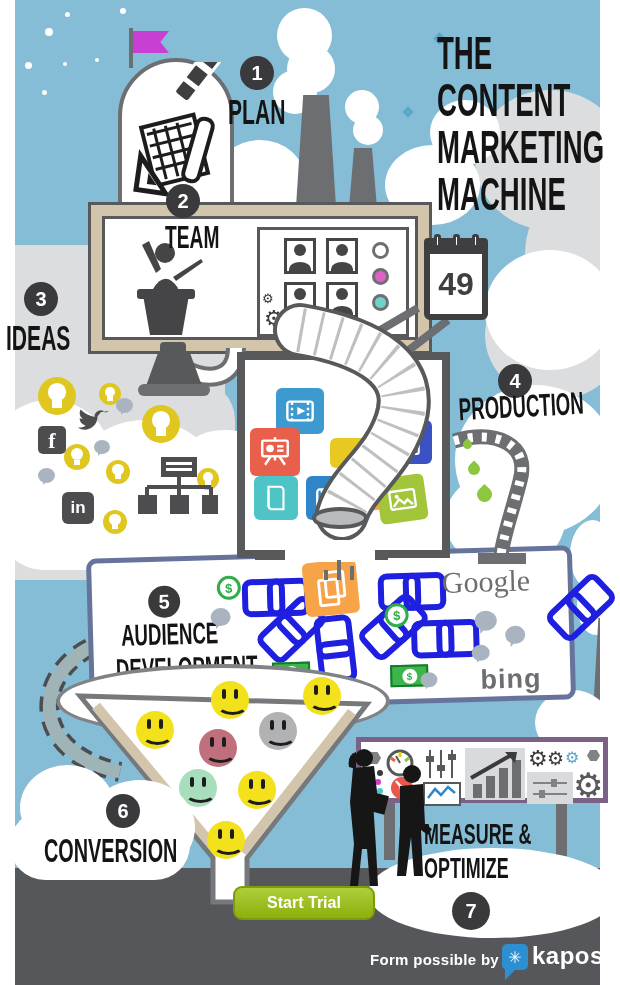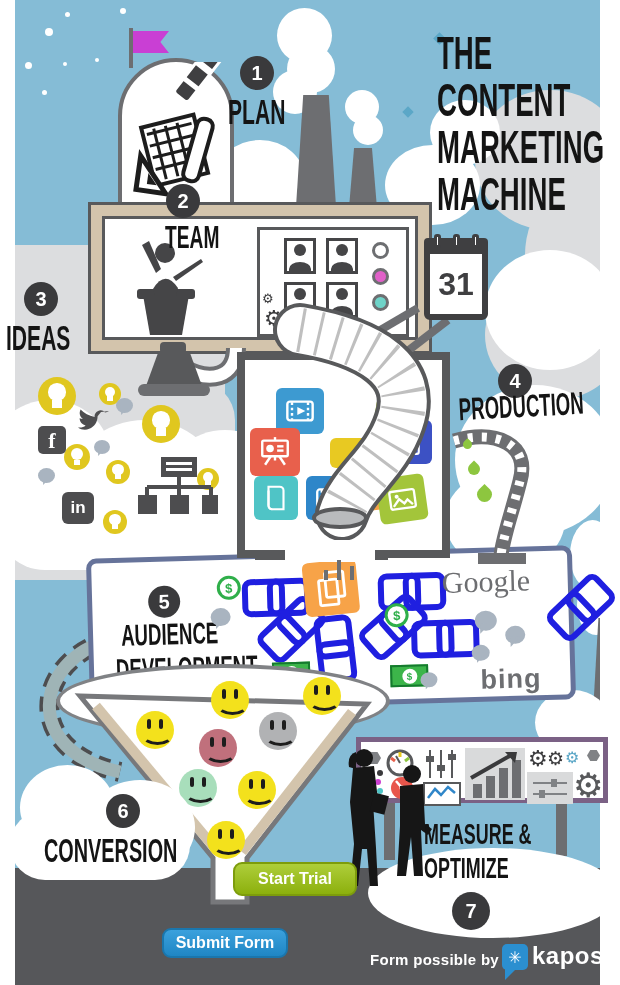--- a/index.html
+++ b/index.html
@@ -159,21 +159,21 @@
 
  <svg class="abs" style="left:320px;top:290px" width="140" height="90">
    <line x1="98" y1="18" x2="16" y2="66" stroke="#6d6e71" stroke-width="8"></line>
    <line x1="128" y1="30" x2="76" y2="70" stroke="#6d6e71" stroke-width="8"></line>
  </svg>
  <div class="abs" style="left:424px;top:248px;width:64px;height:72px;background:#fff;border:6px solid #3f3f41;border-radius:6px;display:flex;align-items:center;justify-content:center">
    <div class="abs" style="left:-6px;top:-16px;width:64px;height:16px;background:#3f3f41;border-radius:4px 4px 0 0"></div>
    <div class="abs" style="left:4px;top:-20px;width:7px;height:14px;background:#fff;border:3px solid #3f3f41;border-radius:3px"></div>
    <div class="abs" style="left:23px;top:-20px;width:7px;height:14px;background:#fff;border:3px solid #3f3f41;border-radius:3px"></div>
    <div class="abs" style="left:42px;top:-20px;width:7px;height:14px;background:#fff;border:3px solid #3f3f41;border-radius:3px"></div>
-   <span style="font:700 32px 'Liberation Sans',sans-serif;color:#3f3f41">31</span>
+   <span style="font:700 32px 'Liberation Sans',sans-serif;color:#3f3f41">49</span>
  </div>
 
  <div class="badge" style="left:24px;top:282px">
       <span>3</span>
     </div>
  <div class="hand" style="left:6px;top:320px;font-size:34px;transform:scale(.62,1.05)"><span>IDEAS</span></div>
 
  <div class="bulb" style="left:38px;top:377px;width:38px;height:38px"></div>
  <div class="bulb" style="left:99px;top:383px;width:22px;height:22px"></div>
  <div class="bulb" style="left:142px;top:405px;width:38px;height:38px"></div>
@@ -471,25 +471,22 @@
    <rect x="36" y="52" width="15" height="19" fill="#161616" transform="rotate(14 43 61)"></rect>
    <circle cx="76" cy="32" r="9" fill="#161616"></circle>
    <path d="M64 44 l23 -2 2 40 7 5 -4 6 -7 -5 2 46 -9 0 -3 -39 -5 39 -9 0 3 -50 z" fill="#161616"></path>
  </svg>
  <div class="hand" style="left:424px;top:820px;font-size:28px;transform:scale(.64,1.05)"><span>MEASURE &amp;</span></div>
  <div class="hand" style="left:424px;top:854px;font-size:28px;transform:scale(.64,1.05)"><span>OPTIMIZE</span></div>
  <div class="badge" style="left:452px;top:892px;width:38px;height:38px">
       <span>7</span>
     </div>
 
- <div class="btn" style="left:233px;top:862px;width:124px;height:34px;background:linear-gradient(#aece3a,#8cb00d);border:2px solid #7d9c0c;color:#fff">
+ <div class="btn" style="left:233px;top:886px;width:142px;height:34px;background:linear-gradient(#aece3a,#8cb00d);border:2px solid #7d9c0c;color:#fff">
       <span>Start Trial</span>
-    </div>
- <div class="btn" style="left:162px;top:928px;width:126px;height:30px;background:linear-gradient(#3ba1dd,#1f86c4);border:2px solid #1a76ad;color:#fff">
-      <span>Submit Form</span>
     </div>
 
  <div class="abs" style="left:370px;top:951px;color:#fff;font:600 15px 'Liberation Sans',sans-serif;letter-spacing:.3px"><span>Form possible by</span></div>
  <div class="abs" style="left:502px;top:944px;width:26px;height:26px;background:#2b8fd0;border-radius:5px;color:#fff;display:flex;align-items:center;justify-content:center;font-size:16px">
    <span>✳</span>
    <div class="abs" style="left:3px;top:24px;width:0;height:0;border:6px solid transparent;border-top-color:#2b8fd0;border-left-color:#2b8fd0"></div>
  </div>
  <div class="abs" style="left:532px;top:942px;color:#fff;font:700 24px 'Liberation Sans',sans-serif;letter-spacing:.5px"><span>kapost</span></div>
 </div>
 

